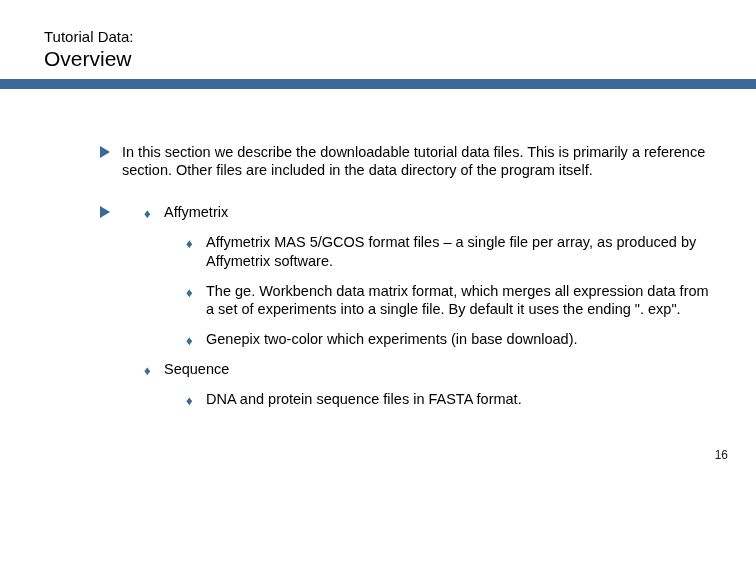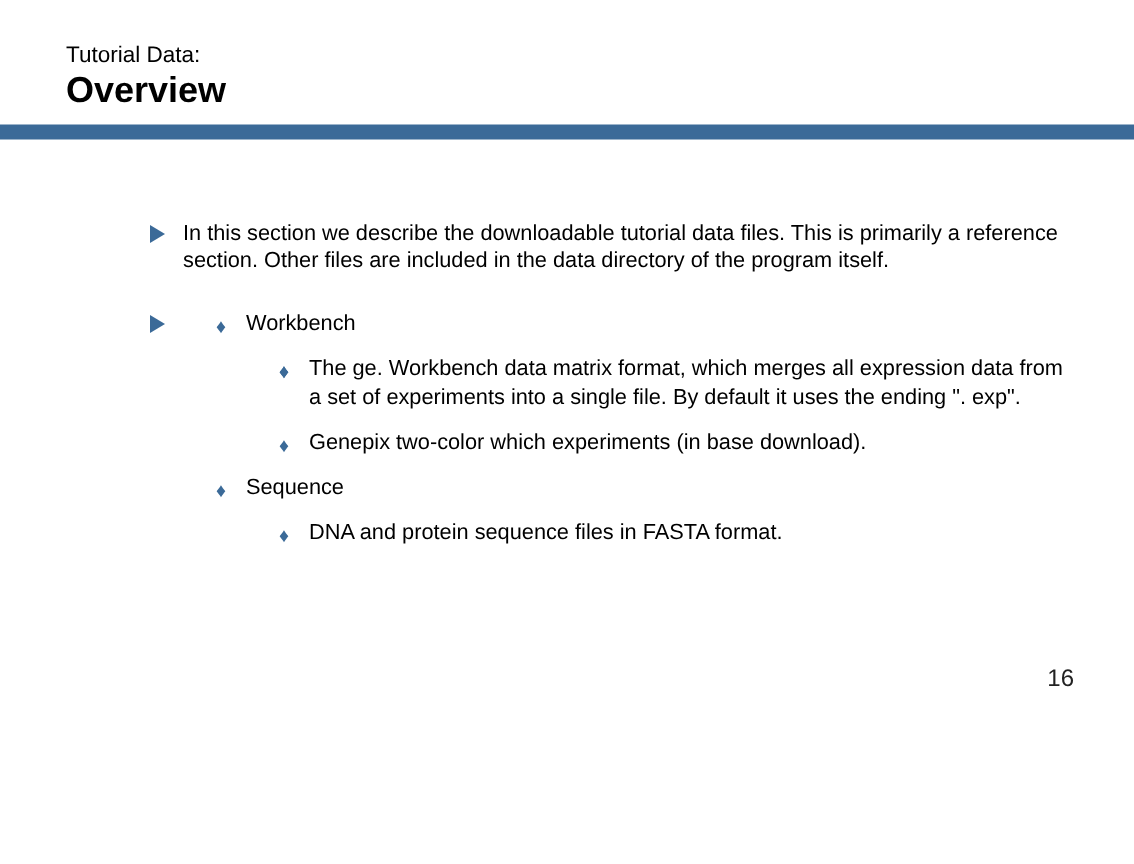--- a/index.html
+++ b/index.html
@@ -1,28 +1,28 @@
 <!DOCTYPE html>
 <html><head>
 <meta charset="utf-8">
 <style>
   * { margin: 0; padding: 0; box-sizing: border-box; }
   html, body { width: 756px; height: 576px; background: #ffffff; font-family: Arial, Helvetica, sans-serif; color: #000; }
   .slide { position: relative; width: 756px; height: 480px; }
   .header { padding: 28px 0 0 44px; }
   .subtitle { font-size: 15px; font-weight: 400; }
-  .title { font-size: 24px; font-weight: 700; margin-top: 2px; }
+  .title { font-size: 21px; font-weight: 400; margin-top: 2px; }
   .rule { height: 10px; background: #3b6a98; margin-top: 8px; width: 100%; }
   .content { padding: 30px 46px 0 100px; font-size: 14.5px; line-height: 1.25; }
   .item { position: relative; margin-bottom: 18px; padding-left: 22px; margin-top: 24px; }
   .item .tri { position: absolute; left: 0; top: 3px; width: 0; height: 0; border-left: 10px solid #3b6a98; border-top: 6px solid transparent; border-bottom: 6px solid transparent; }
   .sub1 { position: relative; margin: 12px 0 12px 22px; padding-left: 20px; }
   .sub2 { position: relative; margin: 12px 0 12px 22px; padding-left: 20px; }
   .dia { position: absolute; left: 0; top: 4px; font-size: 13px; color: #3b6a98; line-height: 1; }
-  .page-num { position: absolute; right: 40px; bottom: 18px; font-size: 16px; color: #222; }
+  .page-num { position: absolute; right: 28px; bottom: 18px; font-size: 12px; color: #222; }
   .smaller { font-size: 13.5px; }
 </style>
 </head>
 <body>
 
 <div class="slide">
   <div class="header">
     <div class="subtitle">Tutorial Data:</div>
     <div class="title">Overview</div>
   </div>
@@ -34,24 +34,25 @@
       <span class="tri"></span>
       <span>In this section we describe the downloadable tutorial data files.  This is primarily a reference section.  Other files are included in the data directory of the program itself.</span>
     </div>
 
 
     <div class="item">
       <span class="tri"></span>
 
       <div class="sub1">
         <span class="dia">♦</span>
-        <span>Workbench</span>
+        <span>Affymetrix</span>
 
         <div class="sub2">
           <span class="dia">♦</span>
+          <span>Affymetrix MAS 5/GCOS format files – a single file per array, as produced by Affymetrix software.</span>
         </div>
         <div class="sub2">
           <span class="dia">♦</span>
           <span>The ge. Workbench data matrix format, which merges all expression data from a set of experiments into a single file.  By default it uses the ending ". exp".</span>
         </div>
         <div class="sub2">
           <span class="dia">♦</span>
           <span>Genepix two-color which experiments (in base download).</span>
         </div>
       </div>

